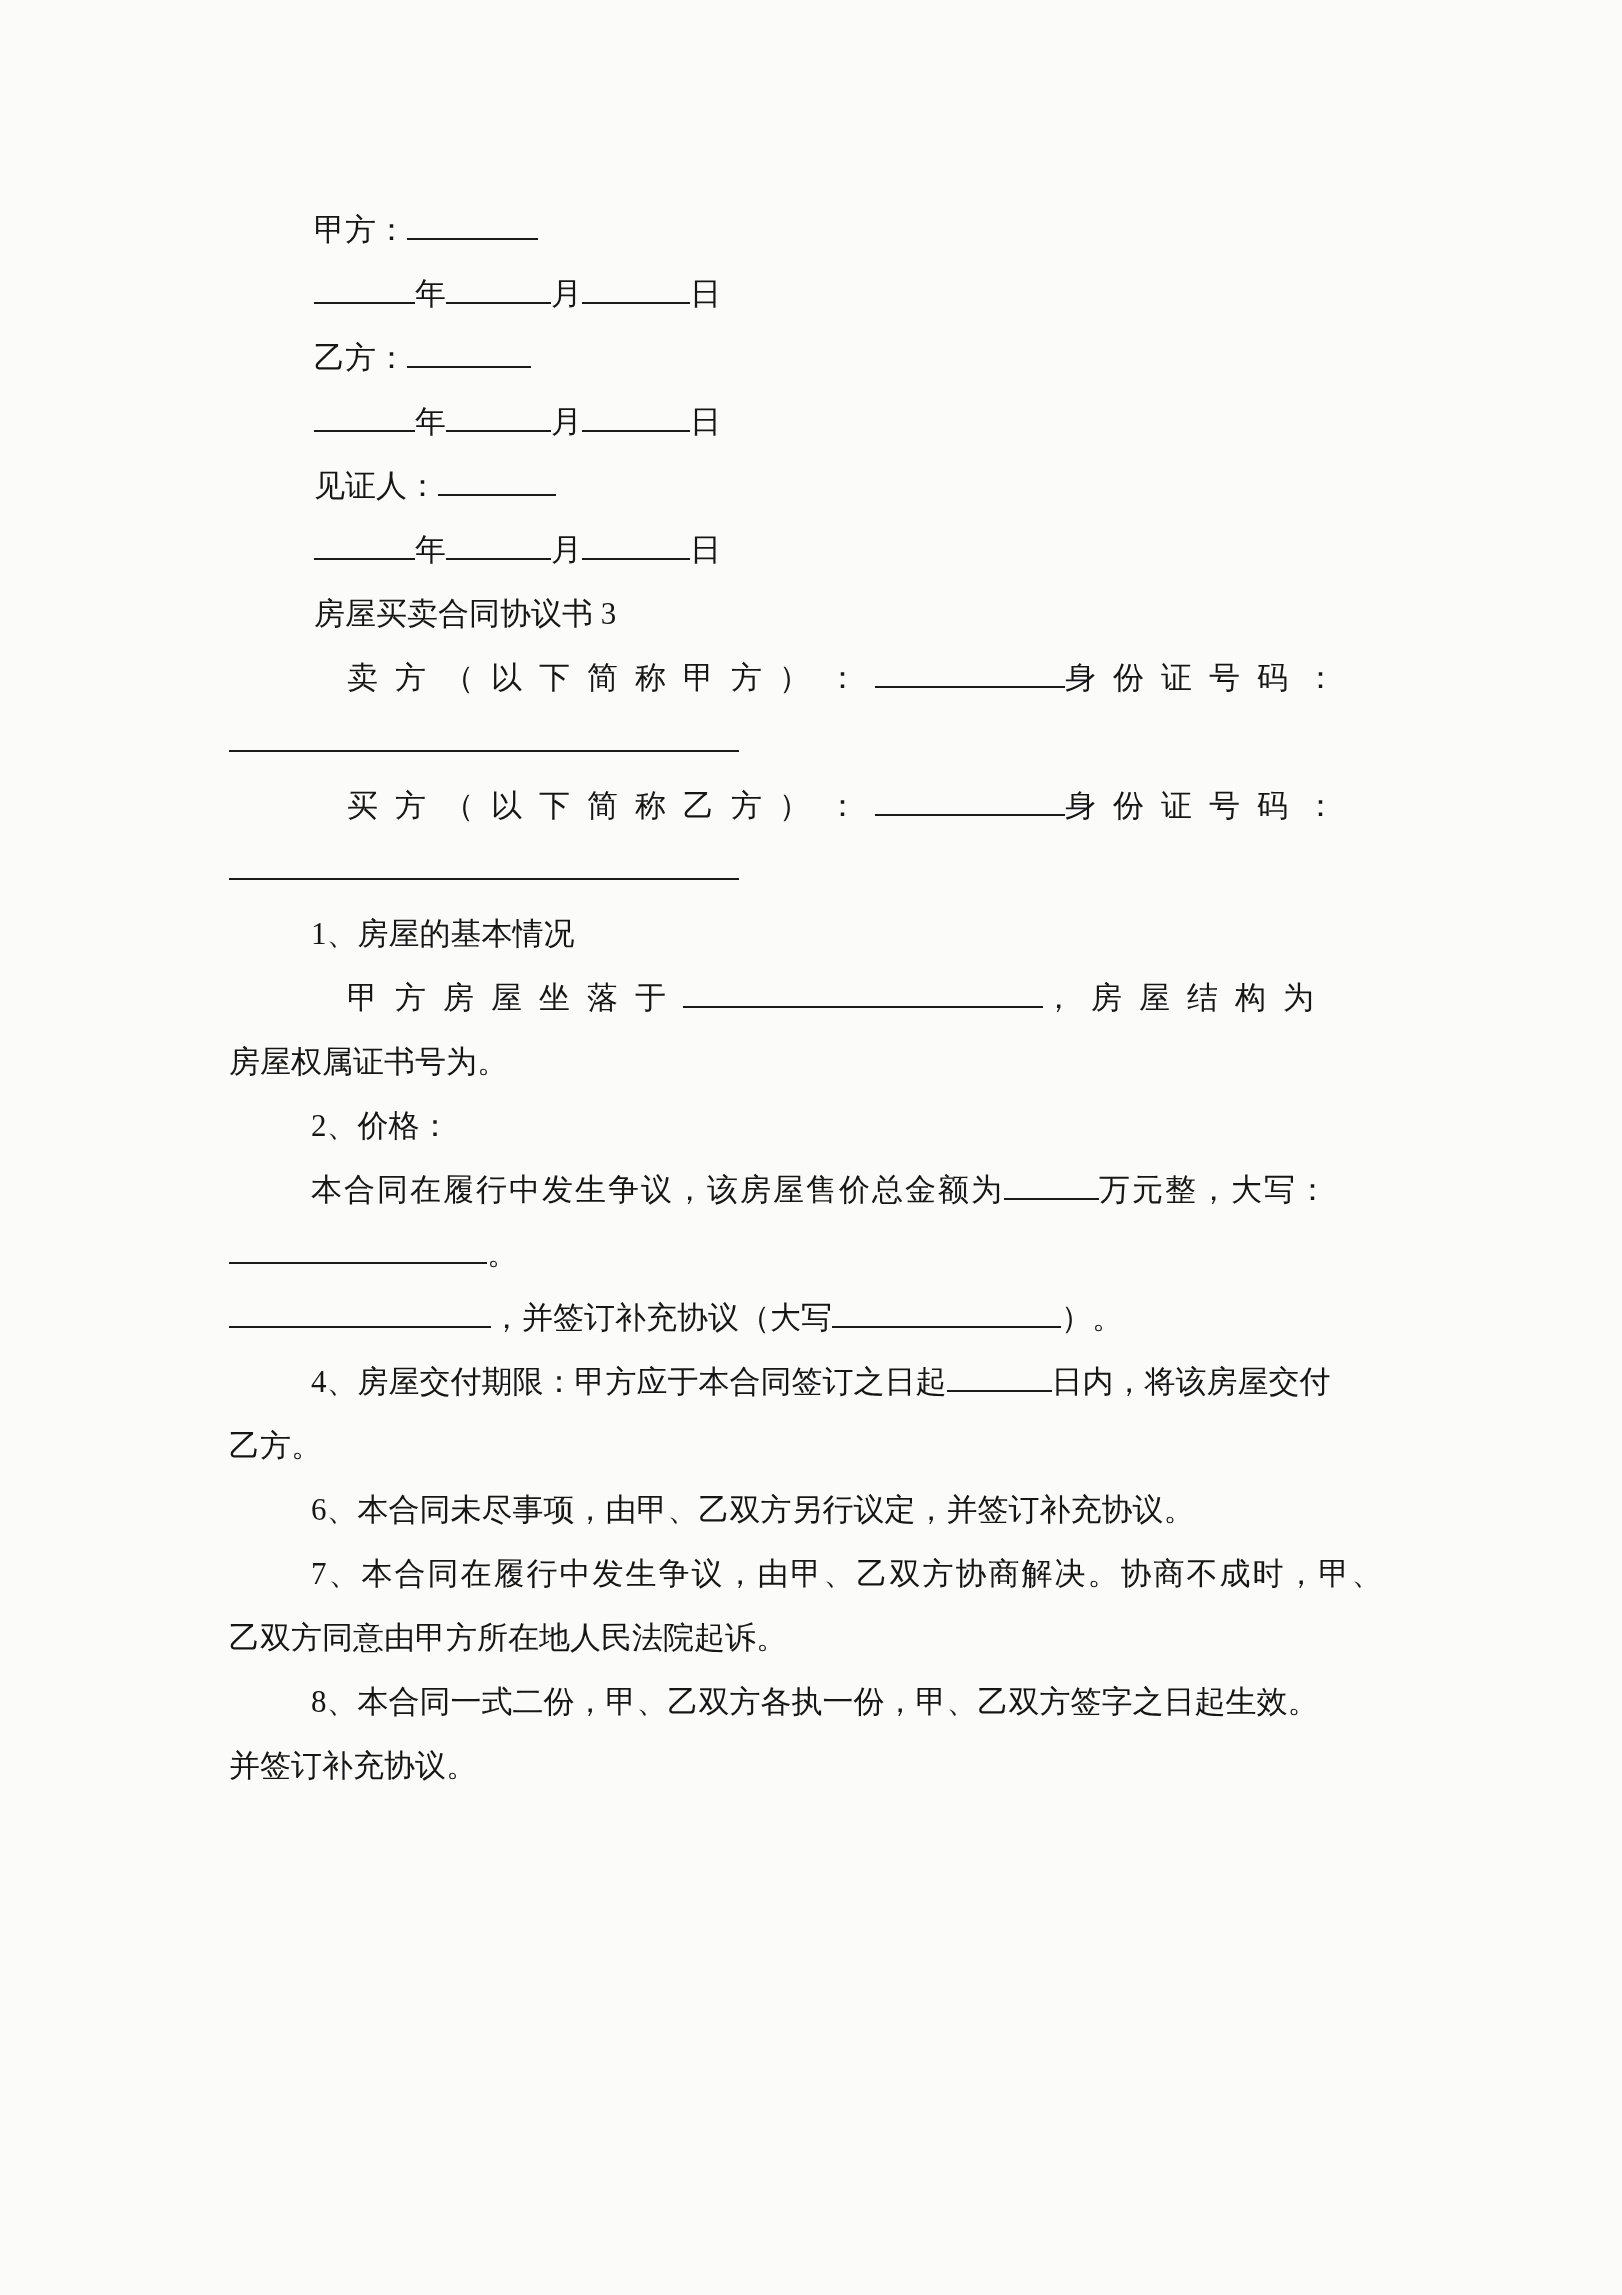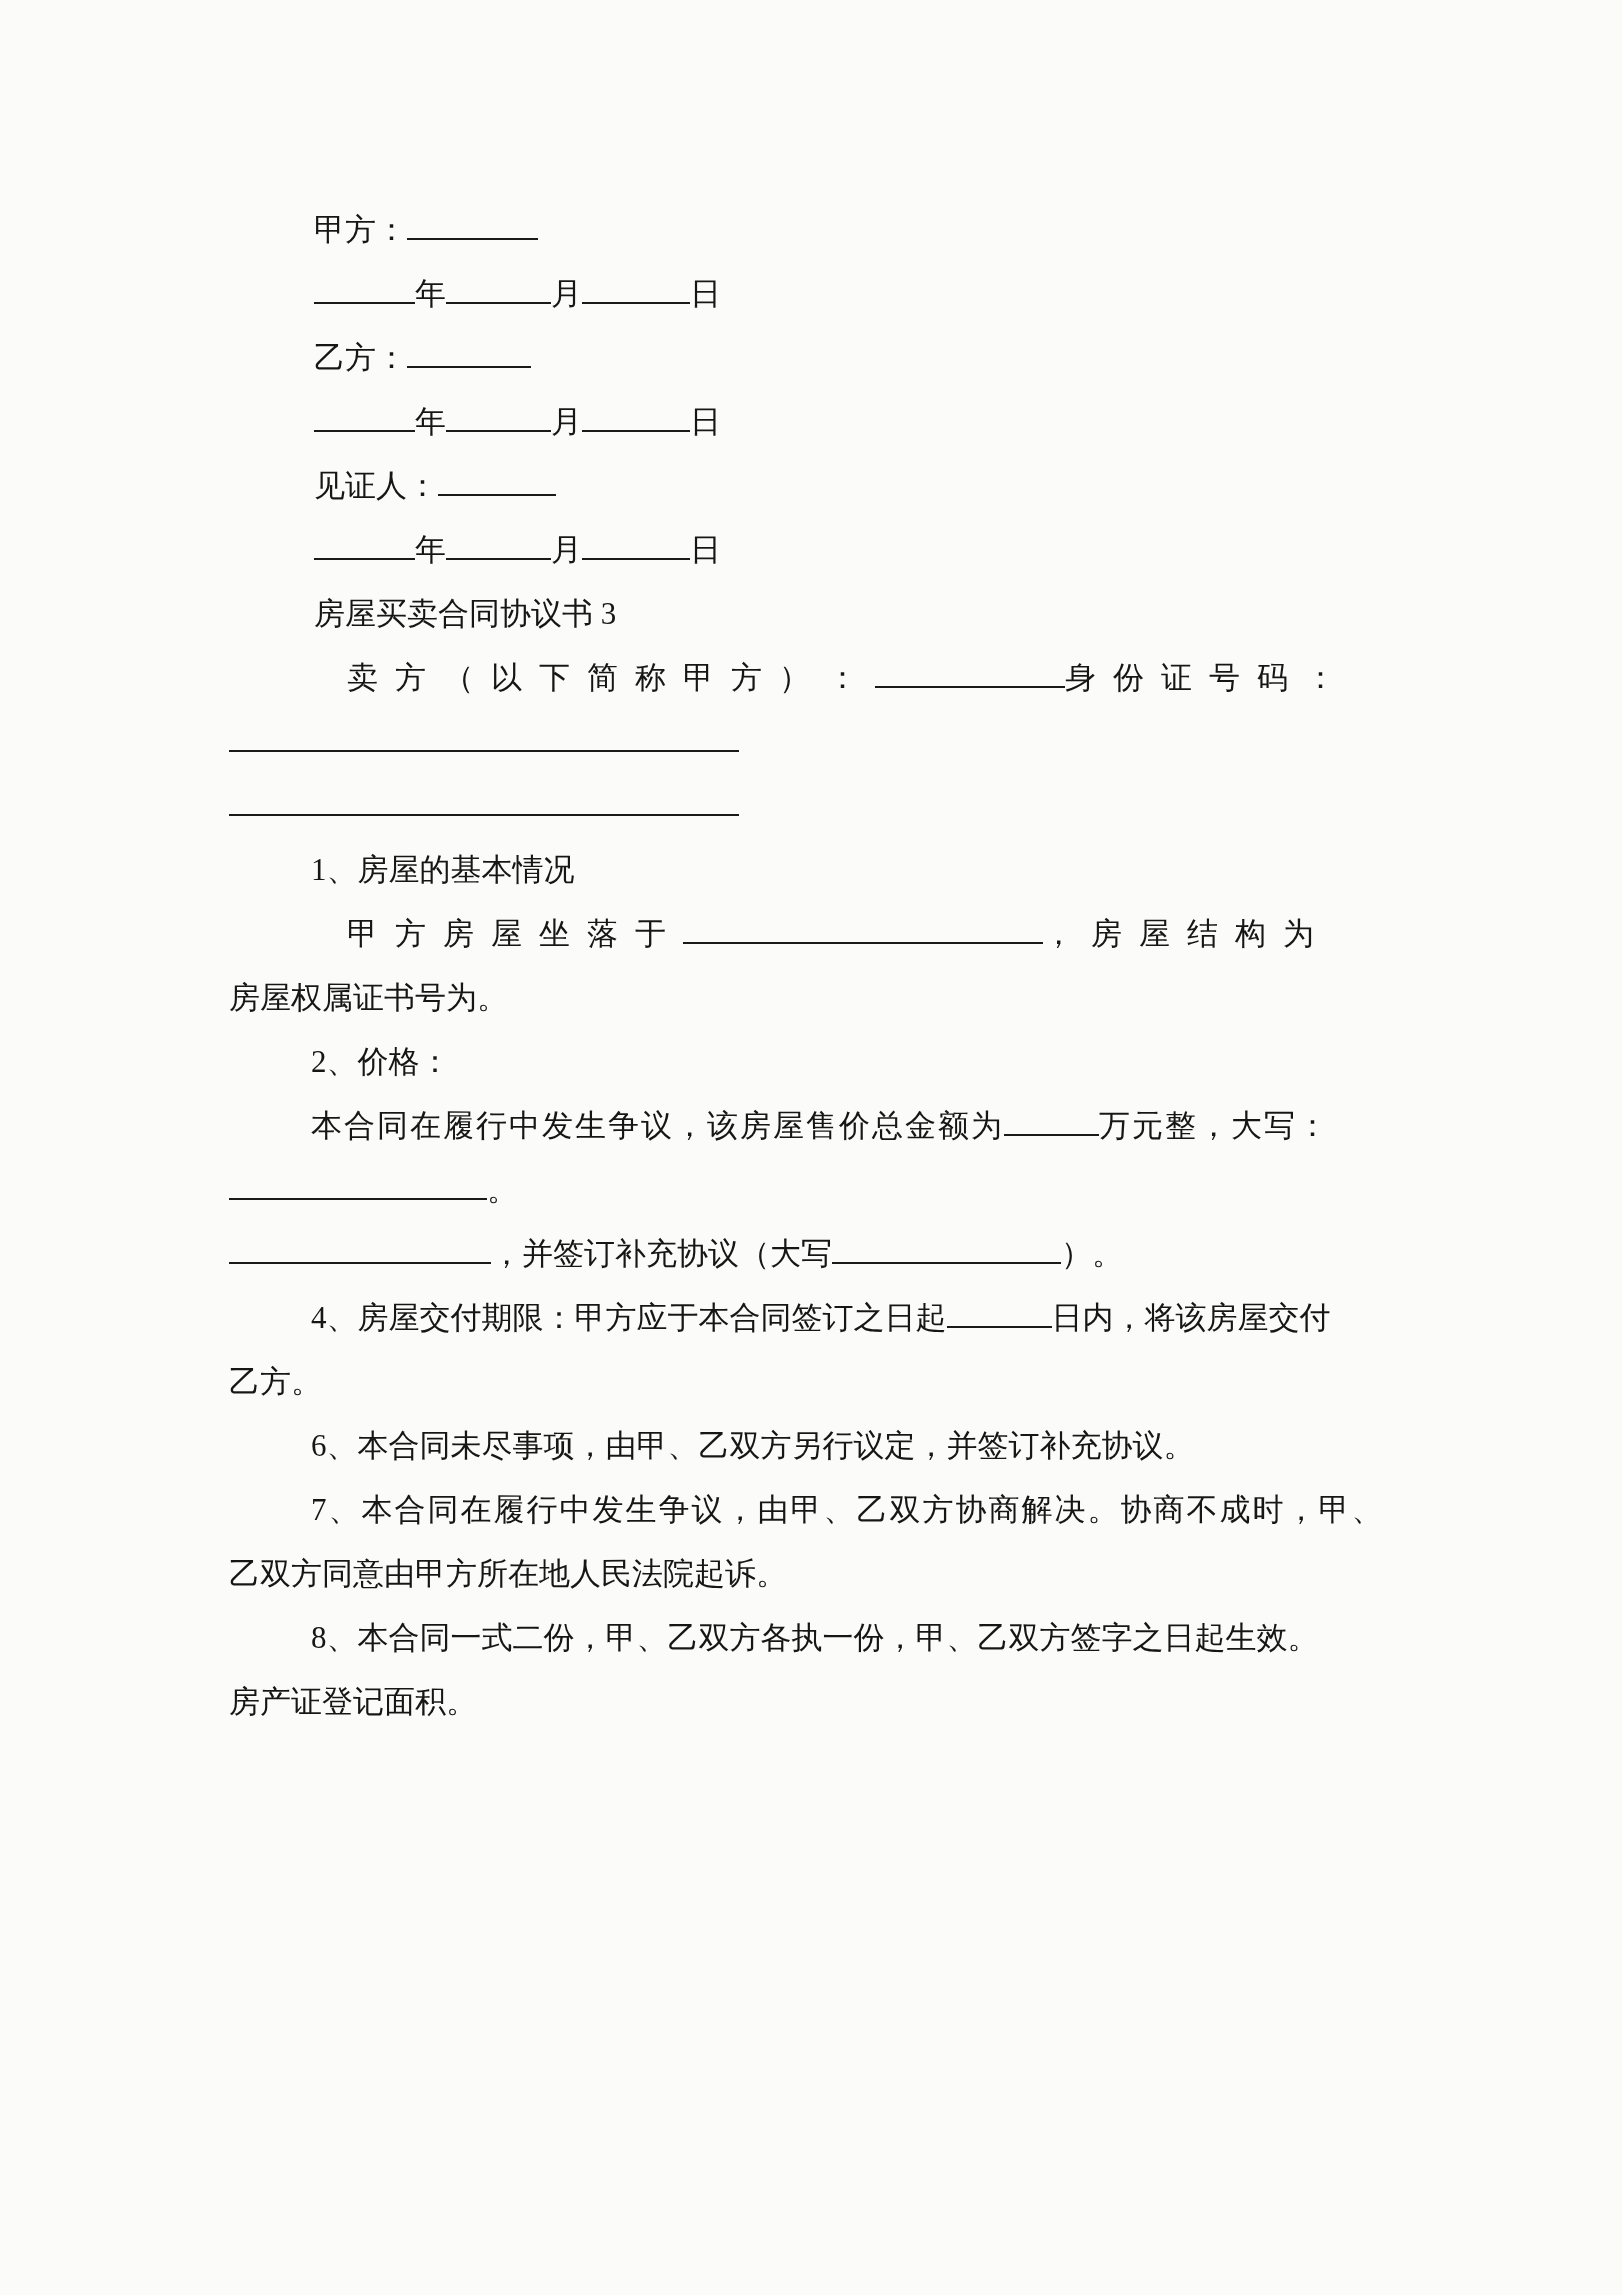--- a/index.html
+++ b/index.html
@@ -51,30 +51,31 @@
   <div id="doc-body" class="doc-body" style="color: rgb(22, 22, 22);">
       <div class="doc-line" style="padding-left: 85px;"><span>甲方：</span><span class="blank" style="width: 131px;"></span></div>
       <div class="doc-line" style="padding-left: 85px;"><span class="blank" style="width: 101px;"></span><span>年</span><span class="blank" style="width: 105px;"></span><span>月</span><span class="blank" style="width: 108px;"></span><span>日</span></div>
       <div class="doc-line" style="padding-left: 85px;"><span>乙方：</span><span class="blank" style="width: 124px;"></span></div>
       <div class="doc-line" style="padding-left: 85px;"><span class="blank" style="width: 101px;"></span><span>年</span><span class="blank" style="width: 105px;"></span><span>月</span><span class="blank" style="width: 108px;"></span><span>日</span></div>
       <div class="doc-line" style="padding-left: 85px;"><span>见证人：</span><span class="blank" style="width: 118px;"></span></div>
       <div class="doc-line" style="padding-left: 85px;"><span class="blank" style="width: 101px;"></span><span>年</span><span class="blank" style="width: 105px;"></span><span>月</span><span class="blank" style="width: 108px;"></span><span>日</span></div>
       <div class="doc-line" style="padding-left: 85px;"><span>房屋买卖合同协议书 3</span></div>
       <div class="doc-line wide" style="padding-left: 118px;"><span>卖方（以下简称甲方）：</span><span class="blank" style="width: 190px;"></span><span>身份证号码：</span></div>
       <div class="doc-line" style="padding-left: 0px;"><span class="blank" style="width: 510px;"></span></div>
+      <div class="doc-line wide" style="padding-left: 118px;"><span>买方（以下简称乙方）：</span><span class="blank" style="width: 190px;"></span><span>身份证号码：</span></div>
       <div class="doc-line" style="padding-left: 0px;"><span class="blank" style="width: 510px;"></span></div>
       <div class="doc-line" style="padding-left: 82px;"><span>1、房屋的基本情况</span></div>
       <div class="doc-line wide" style="padding-left: 118px;"><span>甲方房屋坐落于</span><span class="blank" style="width: 360px;"></span><span>，房屋结构为</span></div>
       <div class="doc-line" style="padding-left: 0px;"><span>房屋权属证书号为。</span></div>
       <div class="doc-line" style="padding-left: 82px;"><span>2、价格：</span></div>
       <div class="doc-line just" style="padding-left: 82px;"><span>本合同在履行中发生争议，该房屋售价总金额为</span><span class="blank" style="width: 95px;"></span><span>万元整，大写：</span></div>
       <div class="doc-line" style="padding-left: 0px;"><span class="blank" style="width: 258px;"></span><span>。</span></div>
       <div class="doc-line" style="padding-left: 0px;"><span class="blank" style="width: 262px;"></span><span>，并签订补充协议（大写</span><span class="blank" style="width: 229px;"></span><span>）。</span></div>
       <div class="doc-line" style="padding-left: 82px;"><span>4、房屋交付期限：甲方应于本合同签订之日起</span><span class="blank" style="width: 105px;"></span><span>日内，将该房屋交付</span></div>
       <div class="doc-line" style="padding-left: 0px;"><span>乙方。</span></div>
       <div class="doc-line" style="padding-left: 82px;"><span>6、本合同未尽事项，由甲、乙双方另行议定，并签订补充协议。</span></div>
       <div class="doc-line just" style="padding-left: 82px;"><span>7、本合同在履行中发生争议，由甲、乙双方协商解决。协商不成时，甲、</span></div>
       <div class="doc-line" style="padding-left: 0px;"><span>乙双方同意由甲方所在地人民法院起诉。</span></div>
       <div class="doc-line" style="padding-left: 82px;"><span>8、本合同一式二份，甲、乙双方各执一份，甲、乙双方签字之日起生效。</span></div>
-      <div class="doc-line" style="padding-left: 0px;"><span>房产证登记面积。</span></div>
+      <div class="doc-line" style="padding-left: 0px;"><span>并签订补充协议。</span></div>
     </div>
 </div>
 
 
 </body></html>

